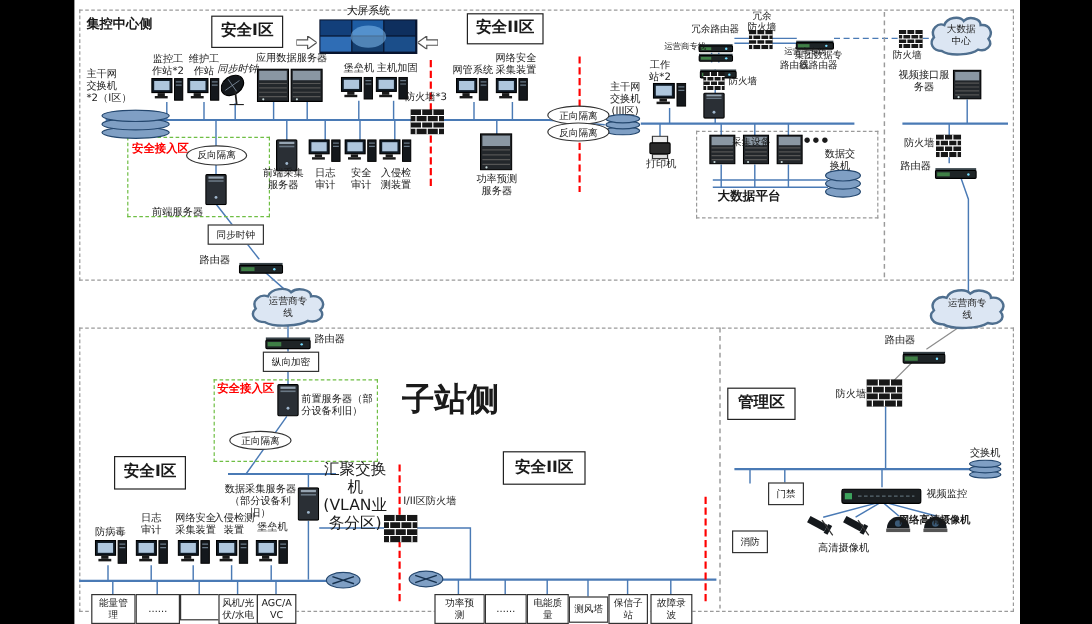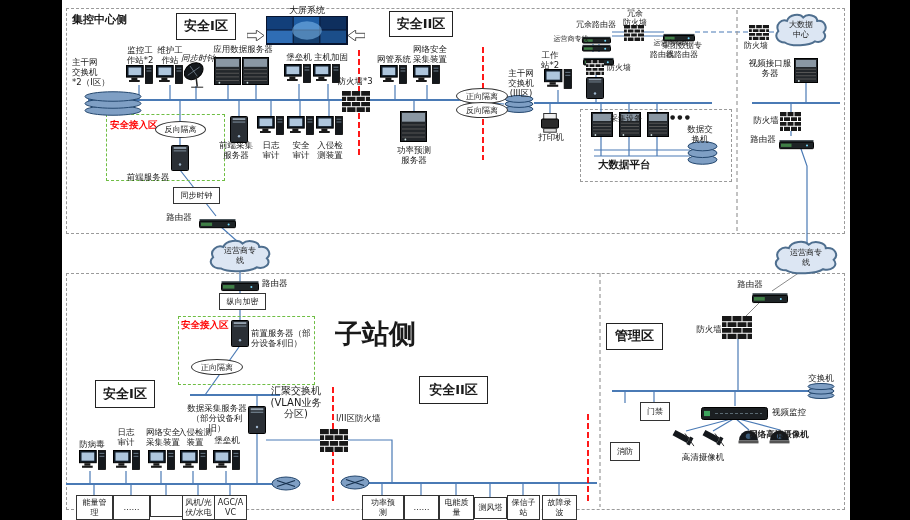--- a/index.html
+++ b/index.html
@@ -204,21 +204,21 @@
     <div class="lbl" style="left: 610px; top: 82px; width: 36px; font-size: 8px; text-align: left; margin-top: 32px;">采集设备</div>
     <div class="lbl" style="left: 684px; top: 125px; width: 32px;">数据交
 换机</div>
     <div class="lbl" style="left: 747px; top: 59px; width: 46px;">视频接口服
 务器</div>
     <div class="lbl" style="left: 752px; top: 116px; width: 28px;">防火墙</div>
     <div class="lbl" style="left: 749px; top: 135px; width: 28px;">路由器</div>
     <div class="lbl" style="left: 262px; top: 279px; width: 32px; text-align: left;">路由器</div>
     <div class="lbl" style="left: 251px; top: 329px; width: 66px; text-align: left;">前置服务器（部
 分设备利旧）</div>
-    <div class="lbl" style="left: 266px; top: 385px; width: 60px; font-size: 10px;">汇聚交换机
+    <div class="lbl" style="left: 266px; top: 385px; width: 60px; font-size: 13px;">汇聚交换机
 (VLAN业务分区)</div>
     <div class="lbl" style="left: 185px; top: 404px; width: 64px;">数据采集服务器
 （部分设备利旧）</div>
     <div class="lbl" style="left: 336px; top: 414px; width: 50px; text-align: left;">I/II区防火墙</div>
     <div class="lbl" style="left: 77px; top: 440px; width: 30px;">防病毒</div>
     <div class="lbl" style="left: 112px; top: 428px; width: 28px;">日志
 审计</div>
     <div class="lbl" style="left: 143px; top: 428px; width: 40px;">网络安全
 采集装置</div>
     <div class="lbl" style="left: 176px; top: 428px; width: 38px;">入侵检测

